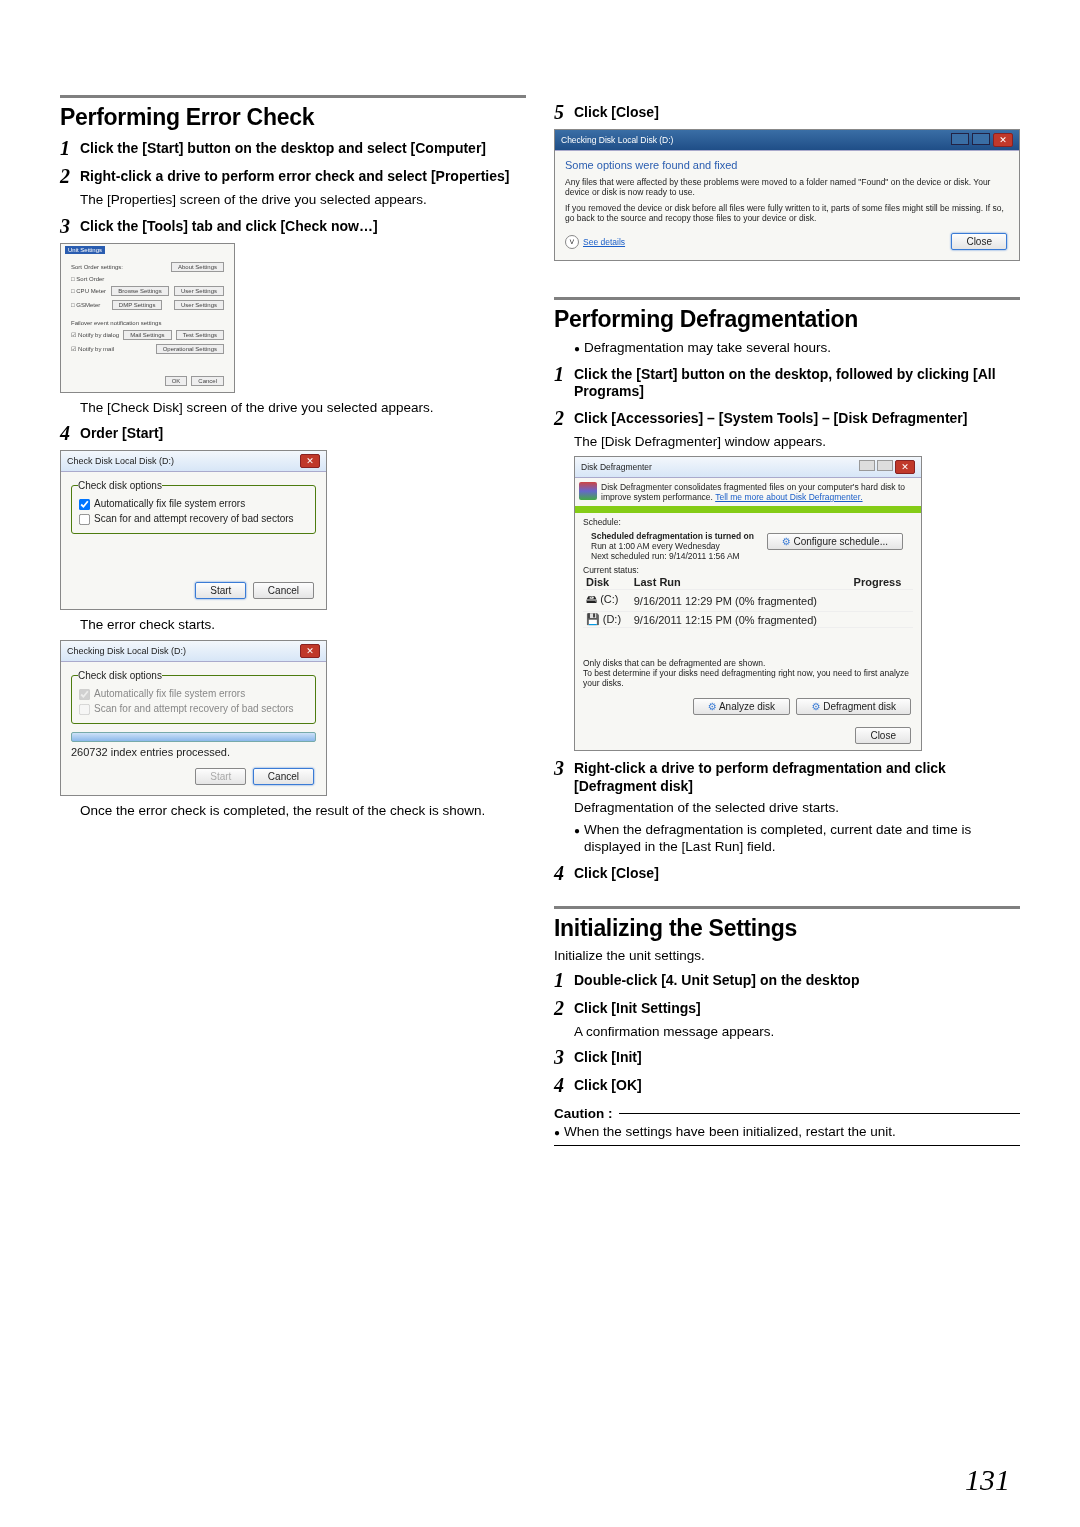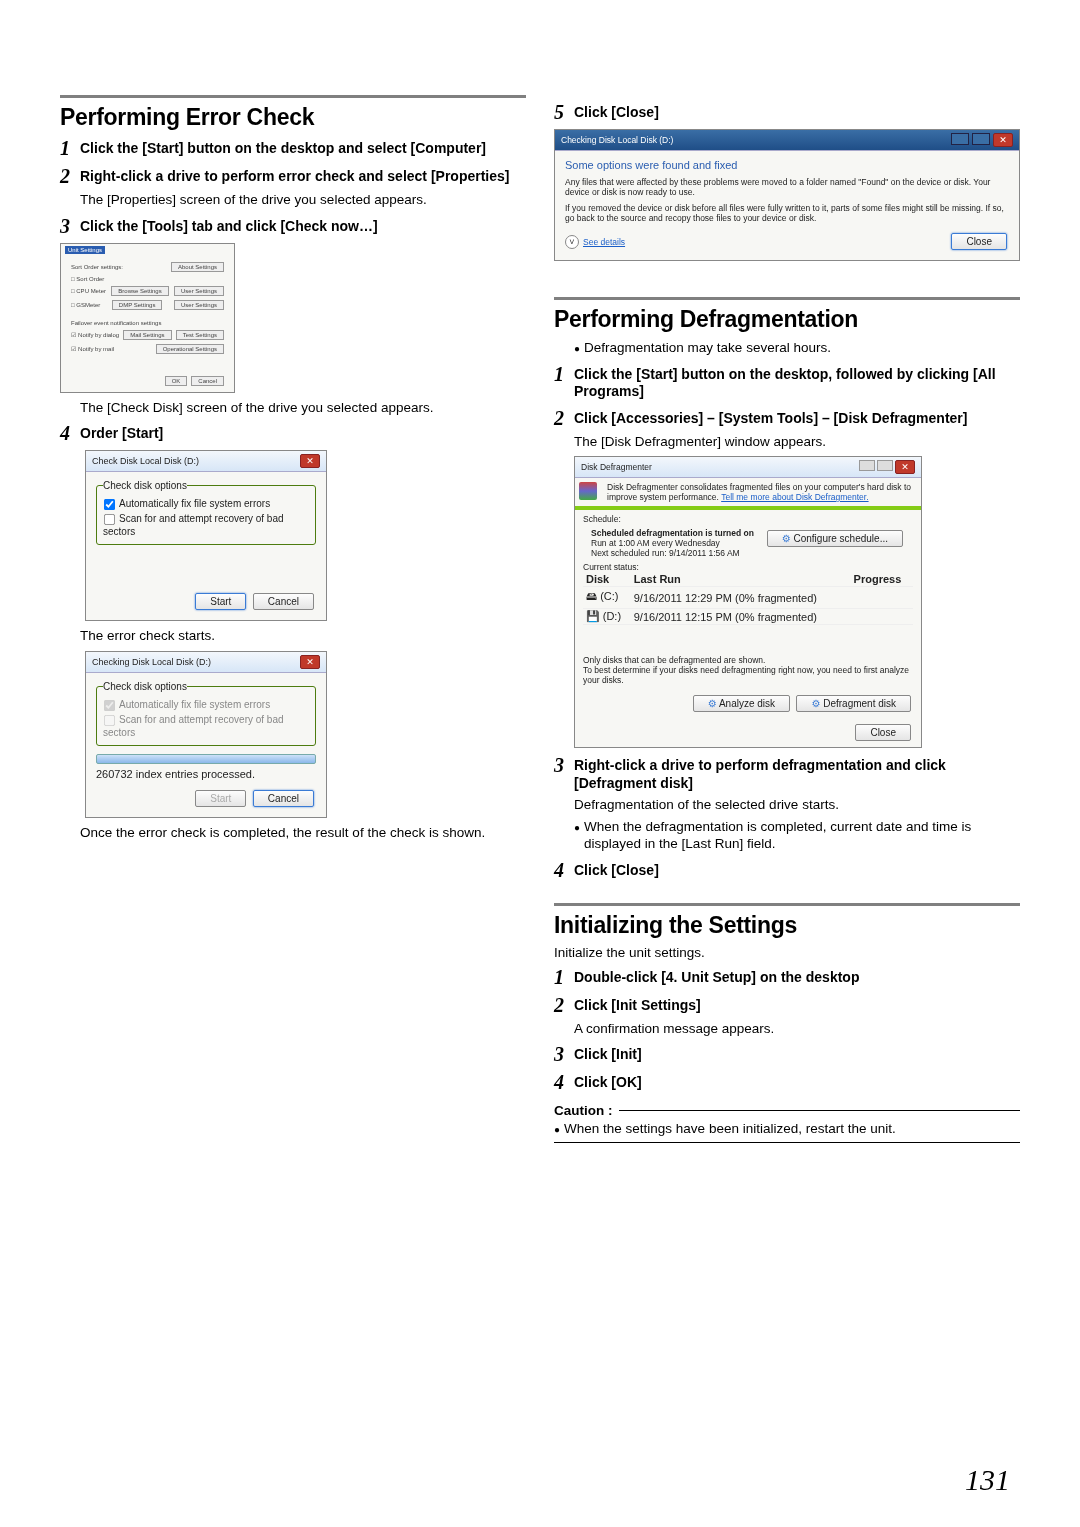--- a/index.html
+++ b/index.html
@@ -126,36 +126,36 @@
   .mock input[type=checkbox]{ vertical-align: middle; margin-right: 3px; transform: scale(0.85); }
   .mock .blue-text { color: #2a5db0; }
   .mock .link { color: #1a5ec8; text-decoration: underline; }
   .mock .bar {
     height: 10px;
     background: linear-gradient(#cde1f8,#8bb8ea);
     border: 1px solid #7aa;
     border-radius: 2px;
     margin: 4px 0;
   }
-  .mock.small { width: 242px; margin-left: 25px; }
+  .mock.small { width: 267px; }
   .mock.wide { width: 100%; }
 
   
   .mock.tiny {
     width: 175px;
     font-size: 6px;
     color: #444;
   }
   .mock.tiny .row { display:flex; justify-content: space-between; align-items:center; padding:2px 4px; }
   .mock.tiny .tbtn { border:1px solid #999; background:#eee; padding:1px 6px; font-size:6px; }
   .mock.tiny .smallblue { background:#2a5db0; color:#fff; padding:1px 3px; }
 
   
   .mock.defrag { width: 348px; font-size: 8.5px; }
-  .mock.defrag .header-row { display:flex; gap:10px; padding:4px; border-bottom:4px solid #84cc16;}
+  .mock.defrag .header-row { display:flex; gap:4px; padding:4px; border-bottom:7px solid #84cc16;}
   .mock.defrag table { width:100%; border-collapse: collapse; font-size:11px; }
   .mock.defrag th, .mock.defrag td { text-align:left; padding:1px 3px; border-bottom:1px solid #eee; }
   .mock.defrag .section-pad { padding:4px 8px; }
   .page-number {
     position: absolute;
     bottom: 30px;
     right: 70px;
     font-family: Georgia, 'Times New Roman', serif;
     font-style: italic;
     font-size: 30px;

